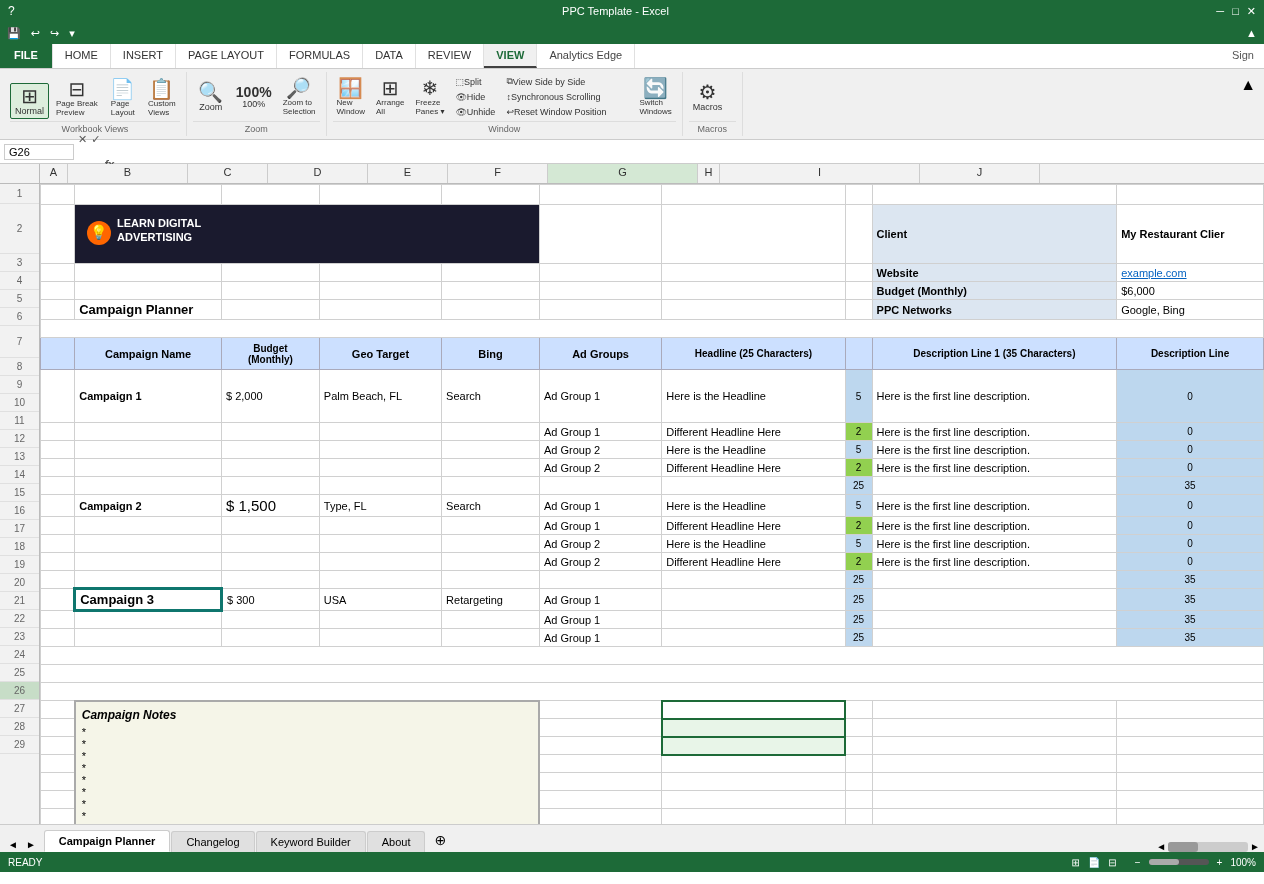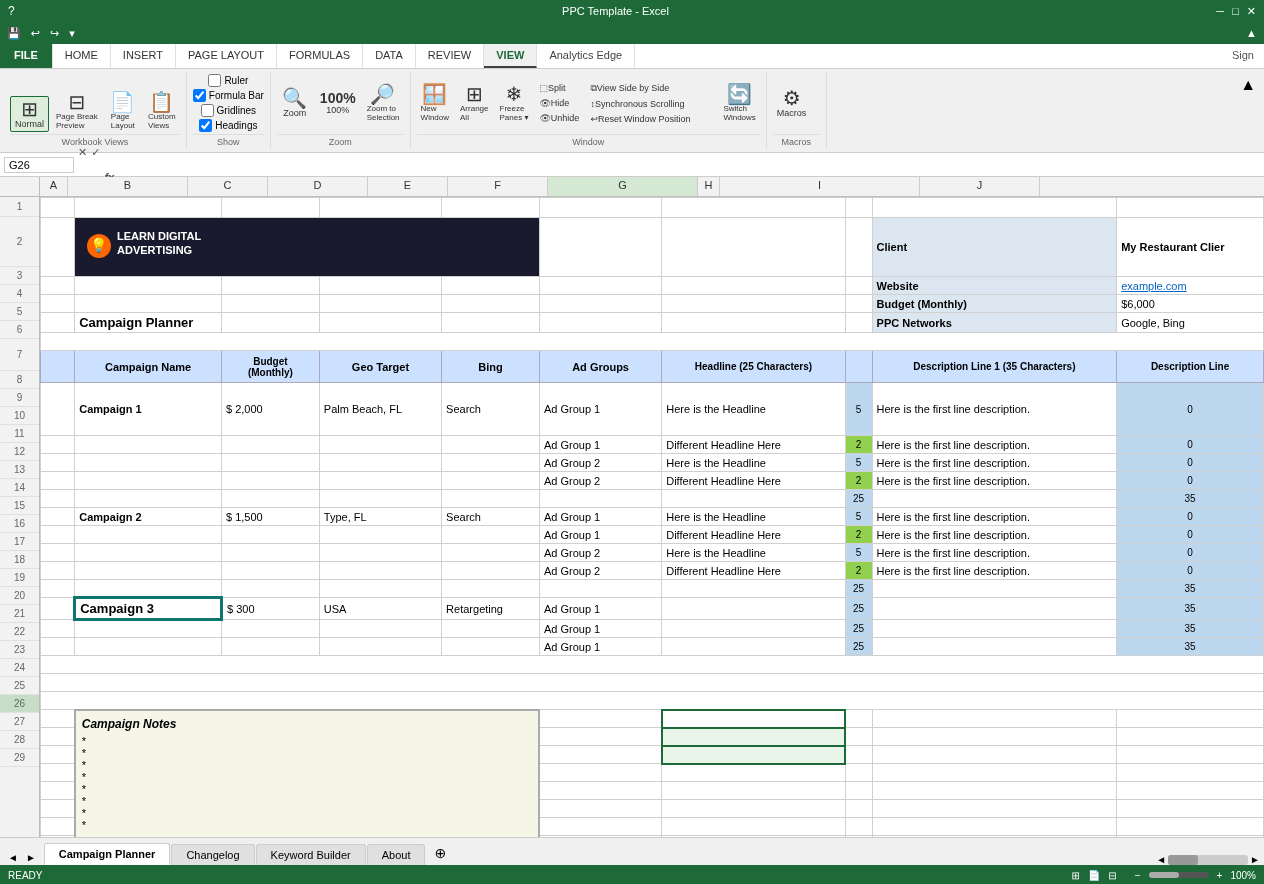--- a/index.html
+++ b/index.html
@@ -116,41 +116,20 @@
           <span style="font-size:8px;">Page<br>Layout</span>
         </div>
         <div class="ribbon-btn">
           <span class="icon">📋</span>
           <span style="font-size:8px;">Custom<br>Views</span>
         </div>
       </div>
       <div class="ribbon-group-label">Workbook Views</div>
     </div>
 
-    <div class="ribbon-group">
-      <div class="ribbon-group-items ribbon-checkboxes">
-        <label class="ribbon-checkbox">
-            <input type="checkbox" style="">
-            <span>Ruler</span>
-          </label>
-        <label class="ribbon-checkbox">
-            <input type="checkbox" checked="" style="">
-            <span>Formula Bar</span>
-          </label>
-        <label class="ribbon-checkbox">
-            <input type="checkbox" style="">
-            <span>Gridlines</span>
-          </label>
-        <label class="ribbon-checkbox">
-            <input type="checkbox" checked="" style="">
-            <span>Headings</span>
-          </label>
-      </div>
-      <div class="ribbon-group-label">Show</div>
-    </div>
 
     <div class="ribbon-group">
       <div class="ribbon-group-items" style="display:flex;gap:3px;">
         <div class="ribbon-btn">
           <span class="icon">🔍</span>
           <span>Zoom</span>
         </div>
         <div class="ribbon-btn">
           <span class="icon" style="font-size:14px;font-weight:bold;">100%</span>
           <span>100%</span>
@@ -443,21 +422,21 @@
           <td style="border:1px solid #d0d0d0;"></td>
           <td style="border:1px solid #d0d0d0;"></td>
           <td class="num-blue" style="border:1px solid #d0d0d0;font-size:10px;text-align:center;">25</td>
           <td style="border:1px solid #d0d0d0;"></td>
           <td class="num-blue" style="border:1px solid #d0d0d0;font-size:10px;text-align:center;">35</td>
         </tr>
 
         <tr style="height:18px;">
           <td style="border:1px solid #d0d0d0;"></td>
           <td style="border:1px solid #d0d0d0;font-weight:bold;font-size:11px;padding:2px 4px;">Campaign 2</td>
-          <td style="border:1px solid #d0d0d0;font-size:11px;padding:2px 4px;">$ 1,500</td>
+          <td style="border:1px solid #d0d0d0;font-size:15px;padding:2px 4px;">$ 1,500</td>
           <td style="border:1px solid #d0d0d0;font-size:11px;padding:2px 4px;">Type, FL</td>
           <td style="border:1px solid #d0d0d0;font-size:11px;padding:2px 4px;">Search</td>
           <td style="border:1px solid #d0d0d0;font-size:11px;padding:2px 4px;">Ad Group 1</td>
           <td style="border:1px solid #d0d0d0;font-size:11px;padding:2px 4px;">Here is the Headline</td>
           <td class="num-blue" style="border:1px solid #d0d0d0;font-size:10px;text-align:center;">5</td>
           <td style="border:1px solid #d0d0d0;font-size:11px;padding:2px 4px;">Here is the first line description.</td>
           <td class="num-zero" style="border:1px solid #d0d0d0;font-size:10px;text-align:center;">0</td>
         </tr>
 
         <tr style="height:18px;">

